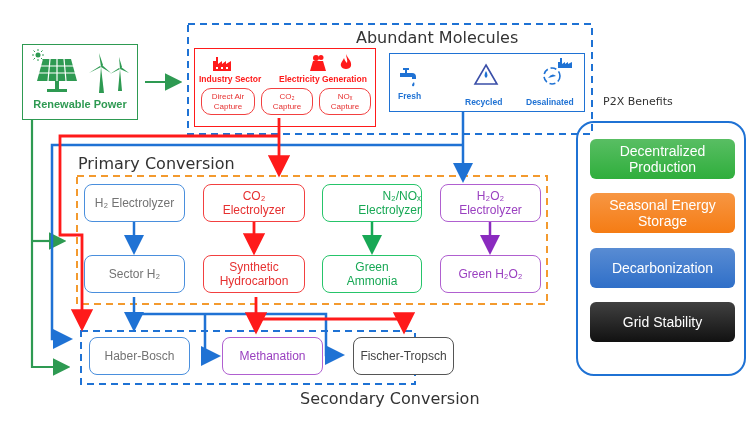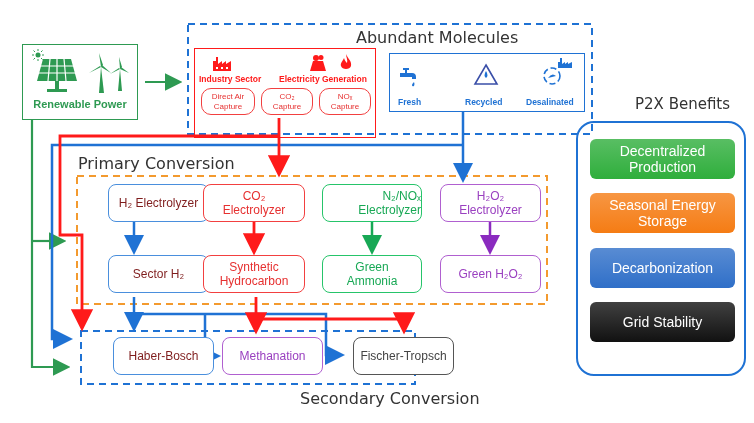--- a/index.html
+++ b/index.html
@@ -1,21 +1,21 @@
 <!DOCTYPE html>
 <html><head>
 <meta charset="utf-8">
 <style>
   html, body { margin:0; padding:0; background:#ffffff; }
   body { width:754px; height:423px; position:relative; overflow:hidden; font-family:"Liberation Sans", sans-serif; }
   .abs { position:absolute; box-sizing:border-box; }
   svg.wires { position:absolute; left:0; top:0; width:754px; height:423px; pointer-events:none; }
   .box { display:flex; flex-direction:column; align-items:center; justify-content:center; text-align:center; border-radius:8px; background:#fff; font-size:12px; line-height:14px; border:1.6px solid; }
   .title { font-family:"DejaVu Sans", sans-serif; color:#333; font-size:15px; }
-  .blue { border-color:#4a8fdd; color:#7f1d1d;margin-left:24px; }
+  .blue { border-color:#4a8fdd; color:#737373; }
   .red { border-color:#f24040; color:#e63030; }
   .green { border-color:#26c46a; color:#18a855; }
   .purple { border-color:#b060d0; color:#9a40c0; }
   .dark { border-color:#555; color:#444; }
   .small { font-size:8px; line-height:10px; border-radius:10px; border-width:1.2px; }
   .lbl { font-size:8.5px; font-weight:bold; }
   .benefit { position:absolute; left:12px; width:145px; height:40px; border-radius:6px; color:#fff; font-size:14px; line-height:16px; display:flex; align-items:center; justify-content:center; text-align:center; }
 </style>
 </head>
 <body>
@@ -112,21 +112,21 @@
       <path d="M31,16 L30,4 L33,14 z"></path>
         <path d="M31,16 L21,21 L30,15 z"></path>
         <path d="M31,16 L40,20 L32,14 z"></path>
     </g>
   </svg>
   <div class="abs" style="left:0;top:53px;width:100%;text-align:center;font-size:11px;font-weight:bold;color:#2e9a52;">Renewable Power</div>
 </div>
 
 <div class="abs title" style="left:356px;top:28px;font-size:16px;">Abundant Molecules</div>
 
-<div class="abs" style="left:194px;top:48px;width:182px;height:90px;border:1.8px solid #ff1a1a;">
+<div class="abs" style="left:194px;top:48px;width:182px;height:79px;border:1.8px solid #ff1a1a;">
   <svg class="abs" style="left:18px;top:8px" width="18" height="14" viewBox="0 0 18 14">
     <path d="M0,14 L0,4 L3,4 L3,0 L5,0 L5,7 L9,4 L9,7 L13,4 L13,7 L18,4 L18,14 z" fill="#ff1a1a"></path>
     <g fill="#fff">
         <rect x="3" y="10" width="2" height="2"></rect>
         <rect x="8" y="10" width="2" height="2"></rect>
         <rect x="13" y="10" width="2" height="2"></rect>
       </g>
   </svg>
   <svg class="abs" style="left:113px;top:6px" width="20" height="16" viewBox="0 0 20 16">
     <path d="M2,16 L5,6 L15,6 L18,16 z" fill="#ff1a1a"></path>
@@ -161,21 +161,21 @@
   </svg>
   <svg class="abs" style="left:83px;top:9px" width="26" height="24" viewBox="0 0 26 24">
     <path d="M13,2 L24,21 L2,21 z" fill="none" stroke="#3a4fa8" stroke-width="1.6"></path>
     <path d="M13,8 Q16,13 13,15 Q10,13 13,8 z" fill="#1f72d4"></path>
   </svg>
   <svg class="abs" style="left:152px;top:4px" width="30" height="30" viewBox="0 0 30 30">
     <circle cx="10" cy="18" r="8" fill="none" stroke="#1f72d4" stroke-width="1.6" stroke-dasharray="6,3"></circle>
     <path d="M6,20 Q10,14 14,18" fill="#1f72d4"></path>
     <path d="M16,10 L16,4 L18,4 L18,0 L20,0 L20,6 L23,4 L23,6 L26,4 L26,6 L30,4 L30,10 z" fill="#1f72d4"></path>
   </svg>
-  <div class="abs lbl" style="left:8px;top:43px;color:#1f72d4;">Fresh</div>
+  <div class="abs lbl" style="left:8px;top:37px;color:#1f72d4;">Fresh</div>
   <div class="abs lbl" style="left:75px;top:43px;color:#1f72d4;">Recycled</div>
   <div class="abs lbl" style="left:136px;top:43px;color:#1f72d4;">Desalinated</div>
 </div>
 
 <div class="abs title" style="left:78px;top:154px;font-size:16px;">Primary Conversion</div>
 
 <div class="abs box blue" style="left:84px;top:184px;width:101px;height:38px;">
   <span>H₂ Electrolyzer</span>
 </div>
 <div class="abs box red" style="left:203px;top:184px;width:102px;height:38px;">
@@ -210,21 +210,21 @@
   <span>Haber-Bosch</span>
 </div>
 <div class="abs box purple" style="left:222px;top:337px;width:101px;height:38px;">
   <span>Methanation</span>
 </div>
 <div class="abs box dark" style="left:353px;top:337px;width:101px;height:38px;">
   <span>Fischer-Tropsch</span>
 </div>
 <div class="abs title" style="left:300px;top:389px;font-size:16px;">Secondary Conversion</div>
 
-<div class="abs title" style="left:603px;top:95px;font-size:15px;margin-left:32px;">P2X Benefits</div>
+<div class="abs title" style="left:603px;top:95px;font-size:11px;">P2X Benefits</div>
 <div class="abs" style="left:576px;top:121px;width:170px;height:255px;border:2.5px solid #1f72d4;border-radius:18px;padding-left:20px;">
   <div class="benefit" id="b0" style="top: 16px; background: linear-gradient(rgba(47, 174, 60, 0.8), rgb(47, 174, 60));">
       <span>Decentralized Production</span>
     </div>
   <div class="benefit" id="b1" style="top: 70px; background: linear-gradient(rgba(245, 124, 20, 0.8), rgb(245, 124, 20));">
       <span>Seasonal Energy Storage</span>
     </div>
   <div class="benefit" id="b2" style="top: 125px; background: linear-gradient(rgba(47, 111, 200, 0.8), rgb(47, 111, 200));">
       <span>Decarbonization</span>
     </div>

